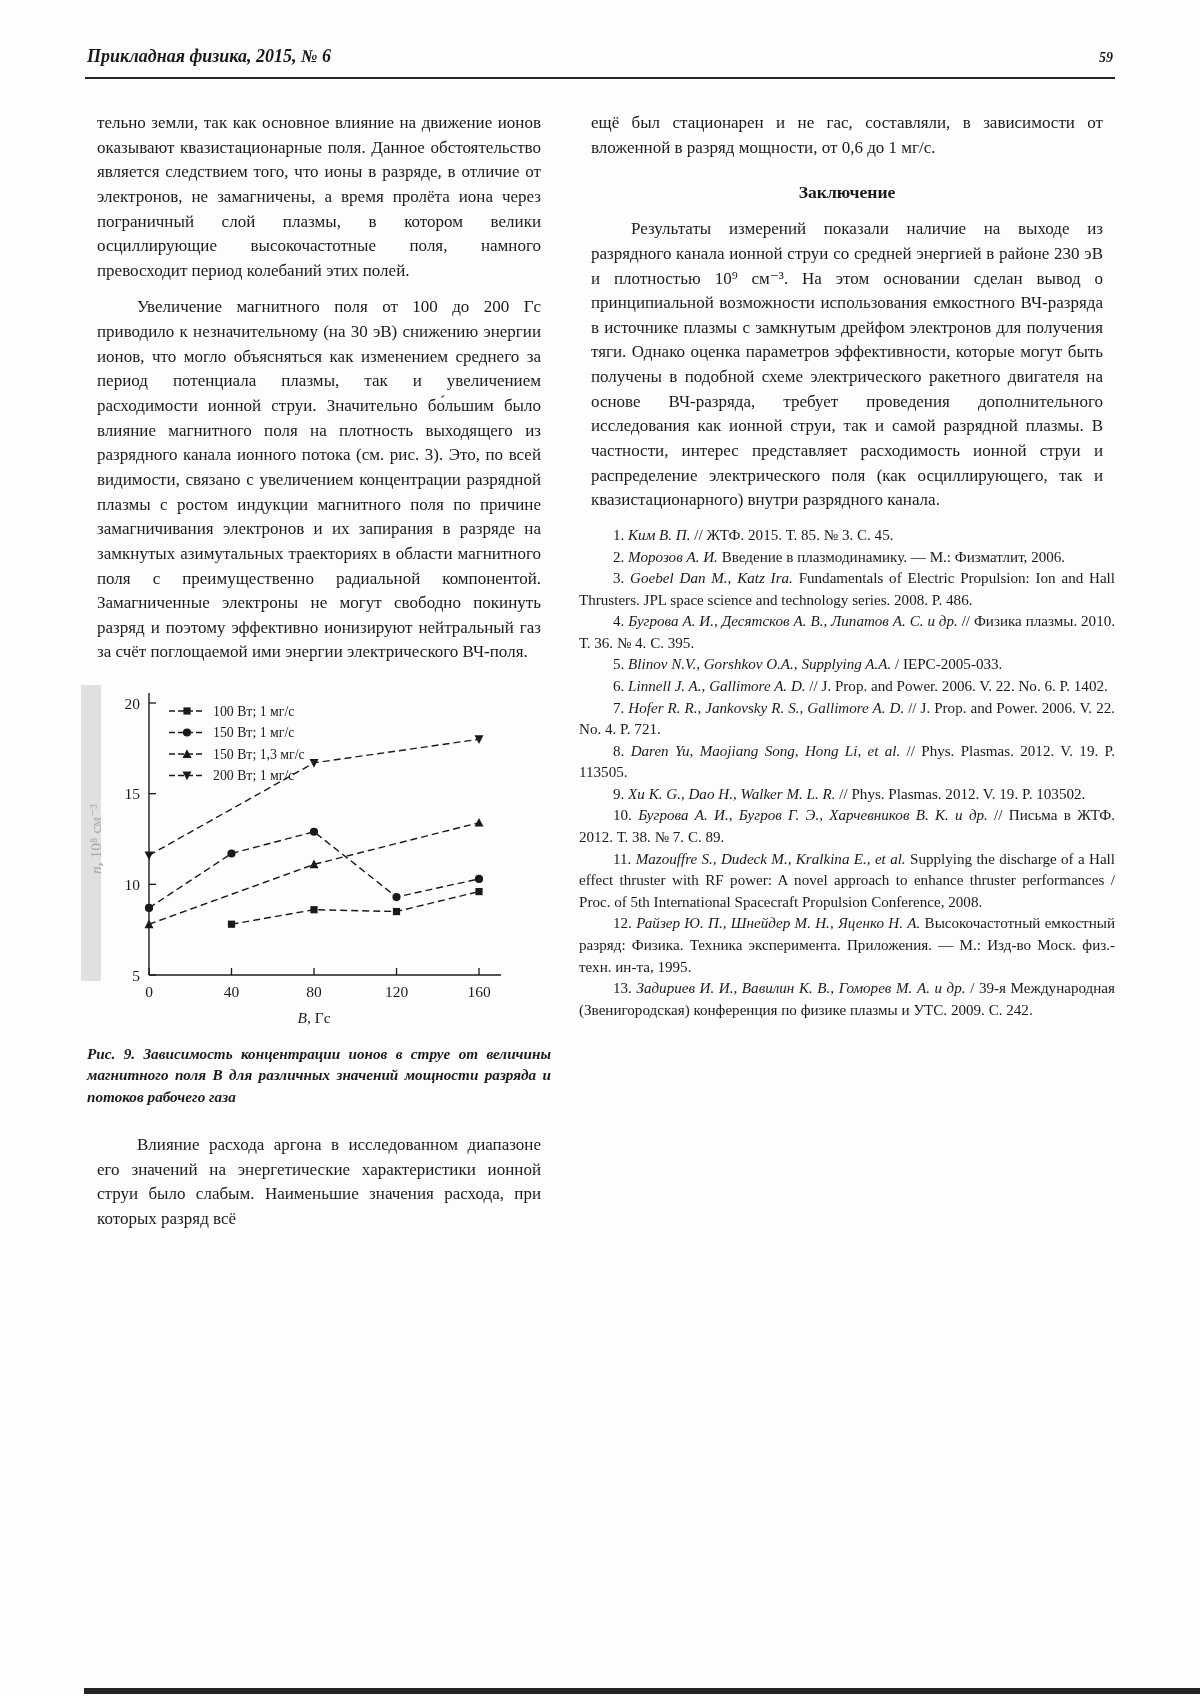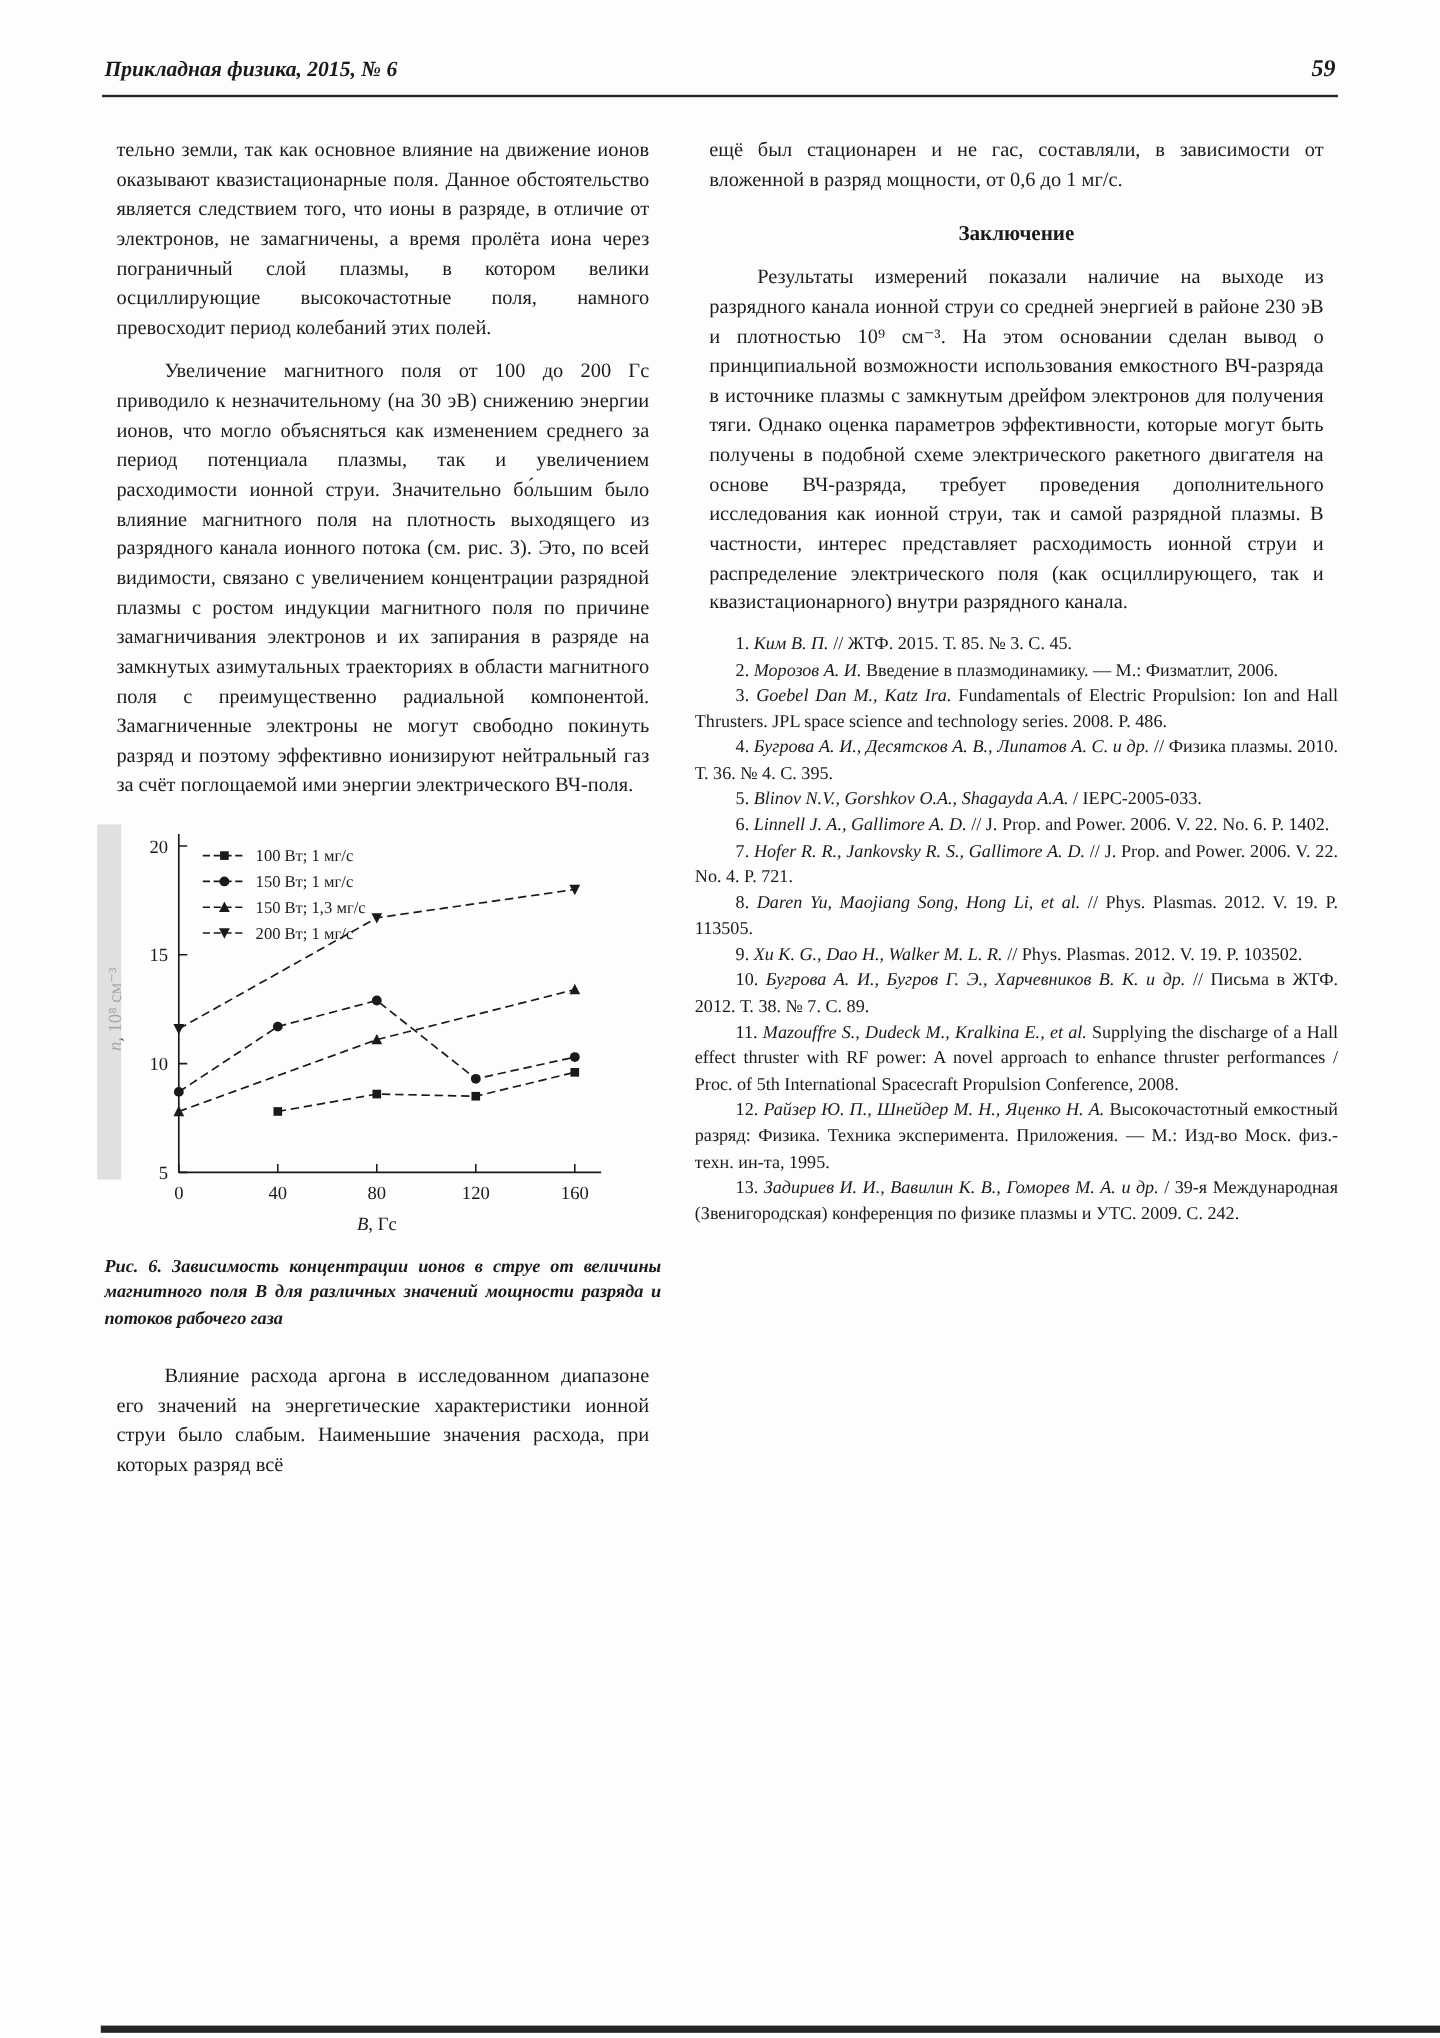--- a/index.html
+++ b/index.html
@@ -6,21 +6,21 @@
   body{
     width:1200px;height:1698px;background:#fdfdfb;color:#1a1a1a;
     font-family:"Liberation Serif","DejaVu Serif",serif;
     position:relative;overflow:hidden;
   }
   .page{padding-top:46px}
   .header{
     width:1026px;margin:0 auto;display:flex;justify-content:space-between;
     align-items:baseline;font-weight:bold;font-style:italic;font-size:18px;
   }
-  .header .pagenum{font-size:20px}
+  .header .pagenum{font-size:14px}
   .rule{width:1030px;margin:10px auto 0;border-top:2px solid #262626}
   .columns{width:1030px;margin:20px auto 0;display:flex;gap:26px}
   .col-left{width:468px}
   .col-right{width:536px}
   p.body{
     margin:12px;font-size:17px;line-height:1.45;text-align:justify;hyphens:auto;
   }
   .indent{text-indent:40px}
   .ptop{margin-top:26px !important}
   h2.section{
@@ -113,36 +113,36 @@
             <line x1="84" y1="49.5" x2="120" y2="49.5" stroke="#1a1a1a" stroke-width="1.3" stroke-dasharray="6 3"></line>
             <circle cx="102" cy="49.5" r="4.1" fill="#1a1a1a"></circle>
             <text x="128" y="54.3" font-size="13.8">150 Вт; 1 мг/с</text>
             <line x1="84" y1="71" x2="120" y2="71" stroke="#1a1a1a" stroke-width="1.3" stroke-dasharray="6 3"></line>
             <path d="M 102 66.2 L 106.5 74.9 L 97.5 74.9 Z" fill="#1a1a1a"></path>
             <text x="128" y="75.8" font-size="13.8">150 Вт; 1,3 мг/с</text>
             <line x1="84" y1="92.5" x2="120" y2="92.5" stroke="#1a1a1a" stroke-width="1.3" stroke-dasharray="6 3"></line>
             <path d="M 102 97.3 L 106.5 88.6 L 97.5 88.6 Z" fill="#1a1a1a"></path>
             <text x="128" y="97.3" font-size="13.8">200 Вт; 1 мг/с</text>
           </svg>
-        <figcaption>Рис. 6. Зависимость концентрации ионов в струе от величины магнитного поля В для различных значений мощности разряда и потоков рабочего газа</figcaption>
+        <figcaption>Рис. 9. Зависимость концентрации ионов в струе от величины магнитного поля В для различных значений мощности разряда и потоков рабочего газа</figcaption>
       </figure>
 
       <p class="body indent ptop">Влияние расхода аргона в исследованном диапазоне его значений на энергетические характеристики ионной струи было слабым. Наименьшие значения расхода, при которых разряд всё</p>
     </section>
 
     <section class="col-right">
       <p class="body">ещё был стационарен и не гас, составляли, в зависимости от вложенной в разряд мощности, от 0,6 до 1 мг/с.</p>
       <h2 class="section">Заключение</h2>
       <p class="body indent">Результаты измерений показали наличие на выходе из разрядного канала ионной струи со средней энергией в районе 230 эВ и плотностью 10⁹ см⁻³. На этом основании сделан вывод о принципиальной возможности использования емкостного ВЧ-разряда в источнике плазмы с замкнутым дрейфом электронов для получения тяги. Однако оценка параметров эффективности, которые могут быть получены в подобной схеме электрического ракетного двигателя на основе ВЧ-разряда, требует проведения дополнительного исследования как ионной струи, так и самой разрядной плазмы. В частности, интерес представляет расходимость ионной струи и распределение электрического поля (как осциллирующего, так и квазистационарного) внутри разрядного канала.</p>
       <div id="refs">
           <p class="ref"><span>1. </span><span class="it">Ким В. П.</span><span> // ЖТФ. 2015. Т. 85. № 3. С. 45.</span></p>
           <p class="ref"><span>2. </span><span class="it">Морозов А. И.</span><span> Введение в плазмодинамику. — М.: Физматлит, 2006.</span></p>
           <p class="ref"><span>3. </span><span class="it">Goebel Dan M., Katz Ira.</span><span> Fundamentals of Electric Propulsion: Ion and Hall Thrusters. JPL space science and technology series. 2008. P. 486.</span></p>
           <p class="ref"><span>4. </span><span class="it">Бугрова А. И., Десятсков А. В., Липатов А. С. и др.</span><span> // Физика плазмы. 2010. Т. 36. № 4. С. 395.</span></p>
-          <p class="ref"><span>5. </span><span class="it">Blinov N.V., Gorshkov O.A., Shagayda A.A.</span><span> / IEPC-2005-033.</span></p>
+          <p class="ref"><span>5. </span><span class="it">Blinov N.V., Gorshkov O.A., Supplying A.A.</span><span> / IEPC-2005-033.</span></p>
           <p class="ref"><span>6. </span><span class="it">Linnell J. A., Gallimore A. D.</span><span> // J. Prop. and Power. 2006. V. 22. No. 6. P. 1402.</span></p>
           <p class="ref"><span>7. </span><span class="it">Hofer R. R., Jankovsky R. S., Gallimore A. D.</span><span> // J. Prop. and Power. 2006. V. 22. No. 4. P. 721.</span></p>
           <p class="ref"><span>8. </span><span class="it">Daren Yu, Maojiang Song, Hong Li, et al.</span><span> // Phys. Plasmas. 2012. V. 19. P. 113505.</span></p>
           <p class="ref"><span>9. </span><span class="it">Xu K. G., Dao H., Walker M. L. R.</span><span> // Phys. Plasmas. 2012. V. 19. P. 103502.</span></p>
           <p class="ref"><span>10. </span><span class="it">Бугрова А. И., Бугров Г. Э., Харчевников В. К. и др.</span><span> // Письма в ЖТФ. 2012. Т. 38. № 7. С. 89.</span></p>
           <p class="ref"><span>11. </span><span class="it">Mazouffre S., Dudeck M., Kralkina E., et al.</span><span> Supplying the discharge of a Hall effect thruster with RF power: A novel approach to enhance thruster performances / Proc. of 5th International Spacecraft Propulsion Conference, 2008.</span></p>
           <p class="ref"><span>12. </span><span class="it">Райзер Ю. П., Шнейдер М. Н., Яценко Н. А.</span><span> Высокочастотный емкостный разряд: Физика. Техника эксперимента. Приложения. — М.: Изд-во Моск. физ.-техн. ин-та, 1995.</span></p>
           <p class="ref"><span>13. </span><span class="it">Задириев И. И., Вавилин К. В., Гоморев М. А. и др.</span><span> / 39-я Международная (Звенигородская) конференция по физике плазмы и УТС. 2009. С. 242.</span></p>
         </div>
     </section>

